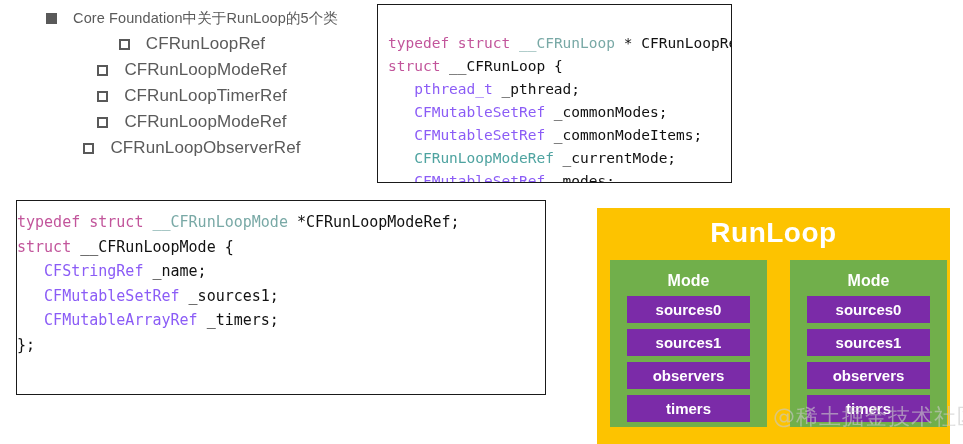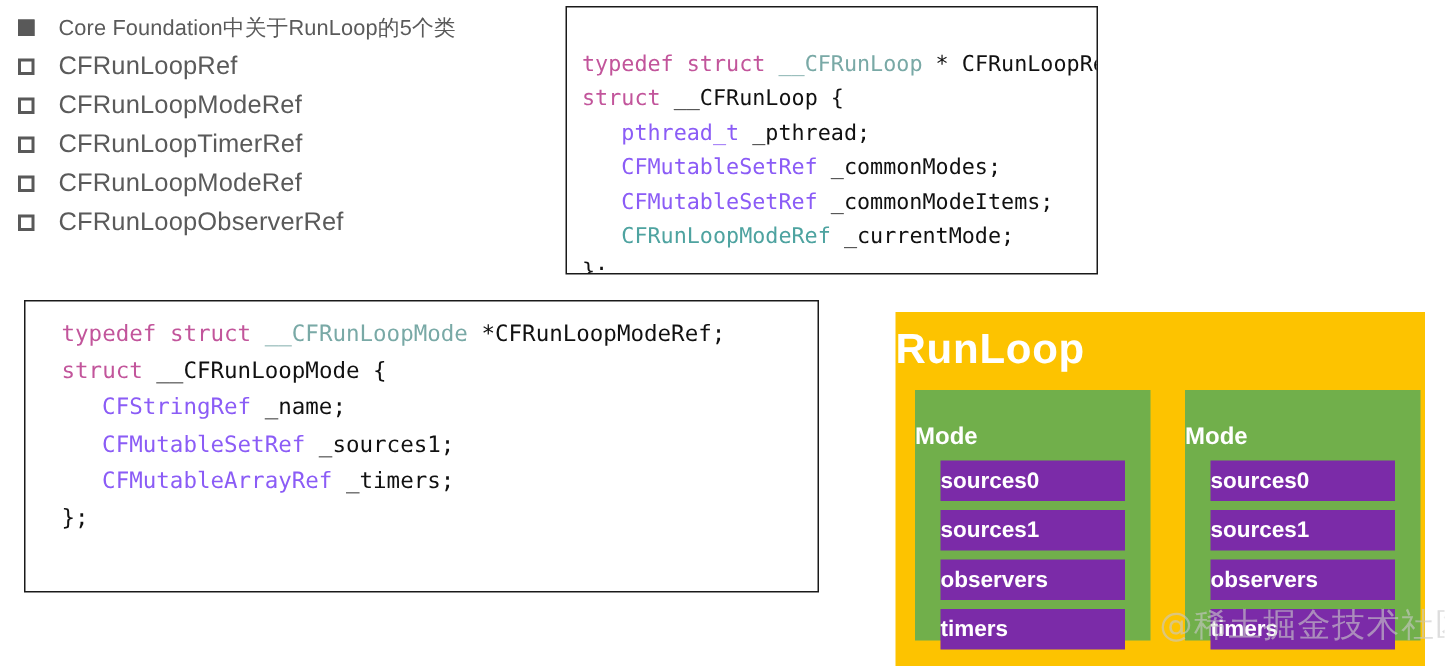--- a/index.html
+++ b/index.html
@@ -20,20 +20,21 @@
     position: absolute;
     left: 12px;
     top: 6px;
     width: 360px;
   }
   .bullet-row {
     display: flex;
     align-items: center;
     height: 24px;
     margin-bottom: 2px;
+    justify-content: center;
   }
   .bullet-marker {
     width: 11px;
     height: 11px;
     margin-right: 16px;
     flex: 0 0 auto;
     box-sizing: border-box;
   }
   .bullet-marker.filled {
     background: #595959;
@@ -66,21 +67,21 @@
     top: 4px;
     width: 355px;
     height: 179px;
     padding: 27px 0 0 10px;
   }
   #code-runloopmode {
     left: 16px;
     top: 200px;
     width: 530px;
     height: 195px;
-    padding: 9px 0 0 24px;
+    padding: 9px 0 0 0;
   }
   .code-line {
     font-size: 14.5px;
     line-height: 23px;
     white-space: pre;
     color: #1a1a1a;
   }
   #code-runloopmode .code-line { font-size: 15px; line-height: 24.5px; }
   .tok-kw   { color: #c2559b; }
   .tok-dim  { color: #79a9a6; }
@@ -93,57 +94,59 @@
   #runloop-diagram {
     position: absolute;
     left: 597px;
     top: 208px;
     width: 353px;
     height: 240px;
     background: #FDC300;
     box-sizing: border-box;
   }
   #runloop-title {
+    text-align: center;
     color: #ffffff;
     font-size: 28px;
     font-weight: bold;
     font-family: "Liberation Sans", sans-serif;
     line-height: 1;
     padding-top: 11px;
     letter-spacing: 0.5px;
   }
   .mode-box {
     position: absolute;
     top: 52px;
     width: 157px;
     height: 167px;
     background: #71AF4B;
     box-sizing: border-box;
   }
   #mode-box-1 { left: 13px; }
   #mode-box-2 { left: 193px; }
   .mode-title {
-    text-align: left;
+    text-align: center;
     color: #ffffff;
     font-size: 16px;
     font-weight: bold;
     font-family: "Liberation Sans", sans-serif;
-    padding-top: 23px;
+    padding-top: 12px;
     line-height: 1.1;
   }
   .item-list {
     margin-top: 6px;
     padding: 0 17px;
   }
   .item-chip {
     background: #7B2BA8;
     color: #ffffff;
     font-size: 15px;
     font-weight: bold;
     font-family: "Liberation Sans", sans-serif;
+    text-align: center;
     height: 27px;
     line-height: 27px;
     margin-bottom: 6px;
     box-sizing: border-box;
   }
 
   
   #watermark {
     position: absolute;
     left: 773px;
@@ -200,20 +203,21 @@
   <div class="code-line"><span class="tok-kw">struct</span><span class="tok-plain"> __CFRunLoop {</span></div>
 
   <div class="code-line"><span class="indent"></span><span class="tok-type">pthread_t</span><span class="tok-plain"> _pthread;</span></div>
 
   <div class="code-line"><span class="indent"></span><span class="tok-type">CFMutableSetRef</span><span class="tok-plain"> _commonModes;</span></div>
 
   <div class="code-line"><span class="indent"></span><span class="tok-type">CFMutableSetRef</span><span class="tok-plain"> _commonModeItems;</span></div>
 
   <div class="code-line"><span class="indent"></span><span class="tok-teal">CFRunLoopModeRef</span><span class="tok-plain"> _currentMode;</span></div>
 
+  <div class="code-line"><span class="indent"></span><span class="tok-type">CFMutableSetRef</span><span class="tok-plain"> _modes;</span></div>
 
   <div class="code-line"><span class="tok-plain">};</span></div>
 
 </div>
 
 <div class="code-block" id="code-runloopmode">
 
   <div class="code-line"><span class="tok-kw">typedef</span> <span class="tok-kw">struct</span> <span class="tok-dim">__CFRunLoopMode</span><span class="tok-plain"> *CFRunLoopModeRef;</span></div>
 
   <div class="code-line"><span class="tok-kw">struct</span><span class="tok-plain"> __CFRunLoopMode {</span></div>

